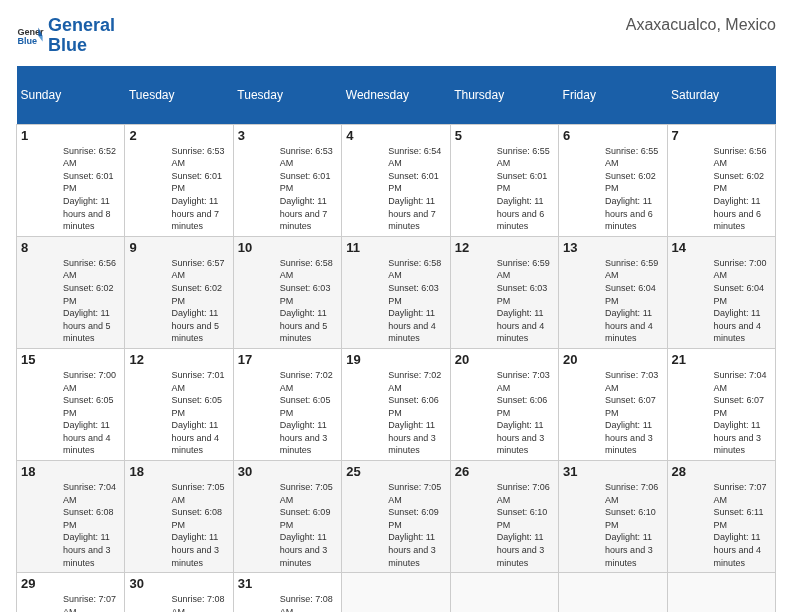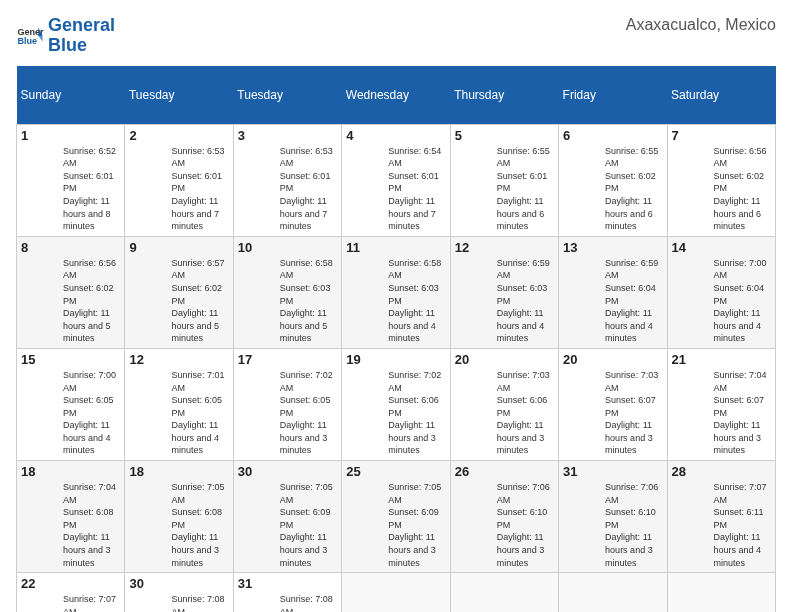--- a/index.html
+++ b/index.html
@@ -239,21 +239,21 @@
         <span class="day-number">31</span>
         <div class="day-info">Sunrise: 7:06 AM<br>Sunset: 6:10 PM<br>Daylight: 11 hours and 3 minutes<br></div>
       </td>
         <td>
         <span class="day-number">28</span>
         <div class="day-info">Sunrise: 7:07 AM<br>Sunset: 6:11 PM<br>Daylight: 11 hours and 4 minutes<br></div>
       </td>
       </tr>
       <tr>
         <td>
-        <span class="day-number">22</span>
+        <span class="day-number">29</span>
         <div class="day-info">Sunrise: 7:07 AM<br>Sunset: 6:12 PM<br>Daylight: 11 hours and 4 minutes<br></div>
       </td>
         <td>
         <span class="day-number">30</span>
         <div class="day-info">Sunrise: 7:08 AM<br>Sunset: 6:12 PM<br>Daylight: 11 hours and 4 minutes<br></div>
       </td>
         <td>
         <span class="day-number">31</span>
         <div class="day-info">Sunrise: 7:08 AM<br>Sunset: 6:13 PM<br>Daylight: 11 hours and 4 minutes<br></div>
       </td>

